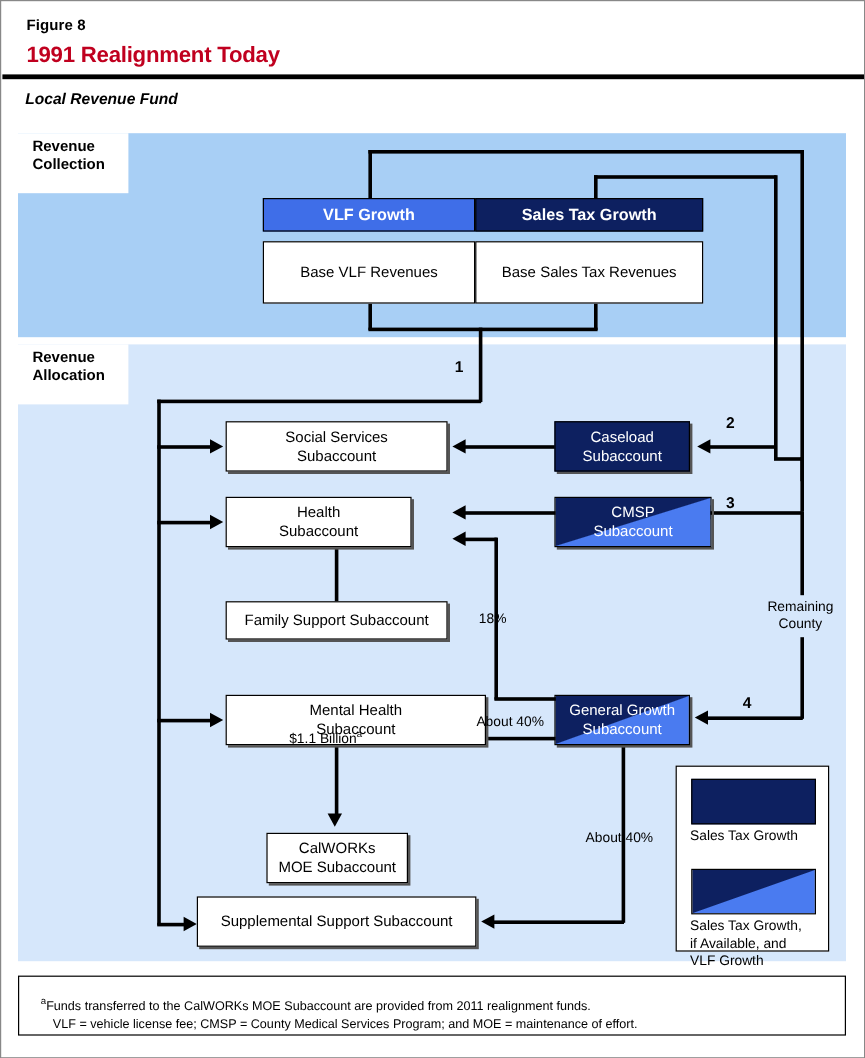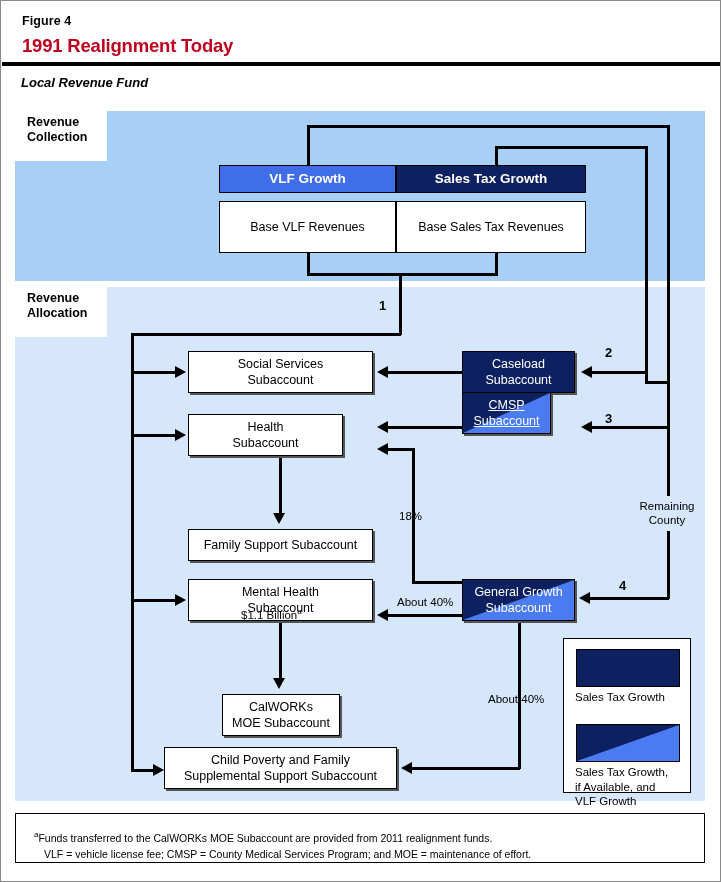--- a/index.html
+++ b/index.html
@@ -68,21 +68,21 @@
   .nt1{left:18px;top:14px;}
   .nt2{left:28px;top:33px;}
   sup{font-size:8px;vertical-align:super;}
 </style>
 </head>
 <body>
 
 <div id="fig">
 
   <div class="hdr">
-    <div class="fig-num">Figure 4</div>
+    <div class="fig-num">Figure 8</div>
     <div class="fig-title">1991 Realignment Today</div>
   </div>
   <div class="lrf">Local Revenue Fund</div>
 
   <div class="band band-collect"></div>
   <div class="band band-alloc"></div>
 
   <div class="band-label lbl-collect">
     <div>Revenue</div>
     <div>Collection</div>
@@ -141,62 +141,61 @@
     </div>
   </div>
 
   <div class="box wbox shadow" style="left:187px;top:413px;width:155px;height:42px;">
     <div>
       <div>Health</div>
       <div>Subaccount</div>
     </div>
   </div>
 
-  <div class="box wbox shadow" style="left:187px;top:528px;width:185px;height:32px;">
+  <div class="box wbox shadow" style="left:187px;top:500px;width:185px;height:32px;">
     <span>Family Support Subaccount</span>
   </div>
 
-  <div class="box wbox shadow" style="left:187px;top:578px;width:185px;height:42px;">
+  <div class="box wbox shadow" style="left:187px;top:578px;width:217px;height:42px;">
     <div>
       <div>Mental Health</div>
       <div>Subaccount</div>
     </div>
   </div>
 
   <div class="box wbox shadow" style="left:221px;top:693px;width:118px;height:42px;">
     <div>
       <div>CalWORKs</div>
       <div>MOE Subaccount</div>
     </div>
   </div>
 
   <div class="box wbox shadow" style="left:163px;top:746px;width:233px;height:42px;">
     <div>
-      <div>Child Poverty and Family</div>
       <div>Supplemental Support Subaccount</div>
     </div>
   </div>
 
   <div class="ln v" style="left:278px;top:455px;height:58px;"></div>
   <div class="ar ar-d" style="left:272px;top:512px;"></div>
 
   <div class="ln v" style="left:278px;top:620px;height:58px;"></div>
   <div class="ar ar-d" style="left:272px;top:677px;"></div>
   <div class="cap" style="left:240px;top:604px;">
     <span>$1.1 Billion</span><sup>a</sup>
   </div>
 
   <div class="box navy shadow" style="left:461px;top:350px;width:113px;height:42px;">
     <div>
       <div>Caseload</div>
       <div>Subaccount</div>
     </div>
   </div>
 
-  <div class="box split shadow" style="left:461px;top:391px;width:89px;height:42px;text-decoration:underline;">
+  <div class="box split shadow" style="left:461px;top:413px;width:131px;height:42px;">
     <div>
       <div>CMSP</div>
       <div>Subaccount</div>
     </div>
   </div>
 
   <div class="box split shadow" style="left:461px;top:578px;width:113px;height:42px;">
     <div>
       <div>General Growth</div>
       <div>Subaccount</div>

